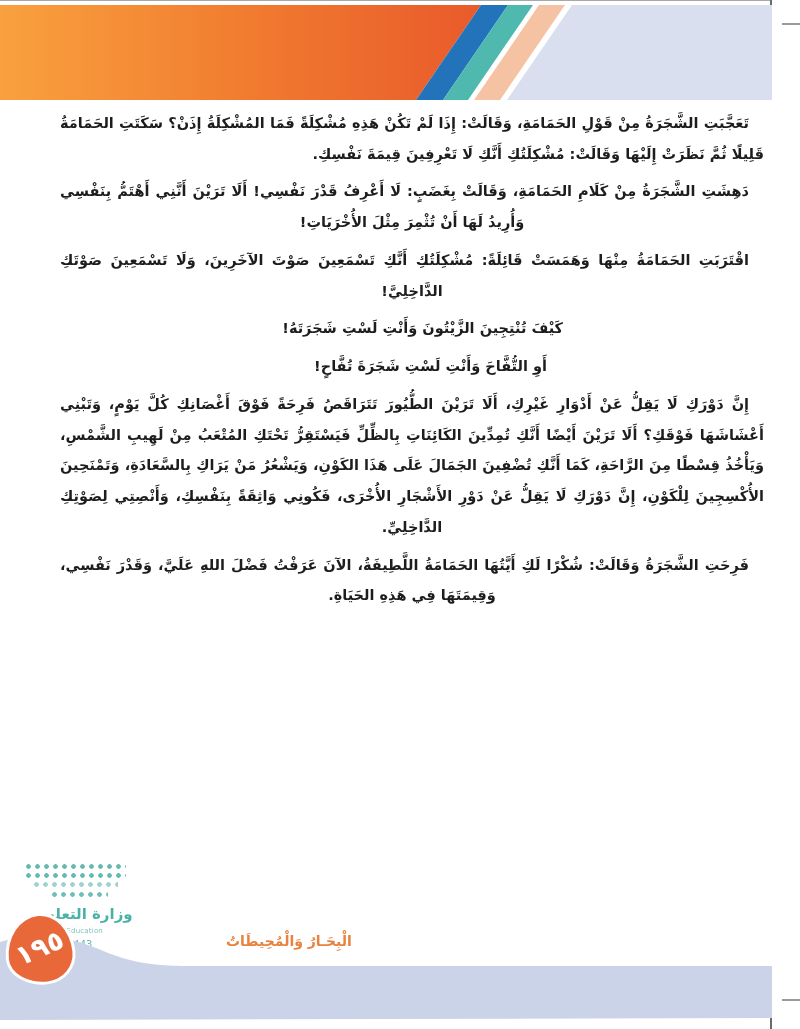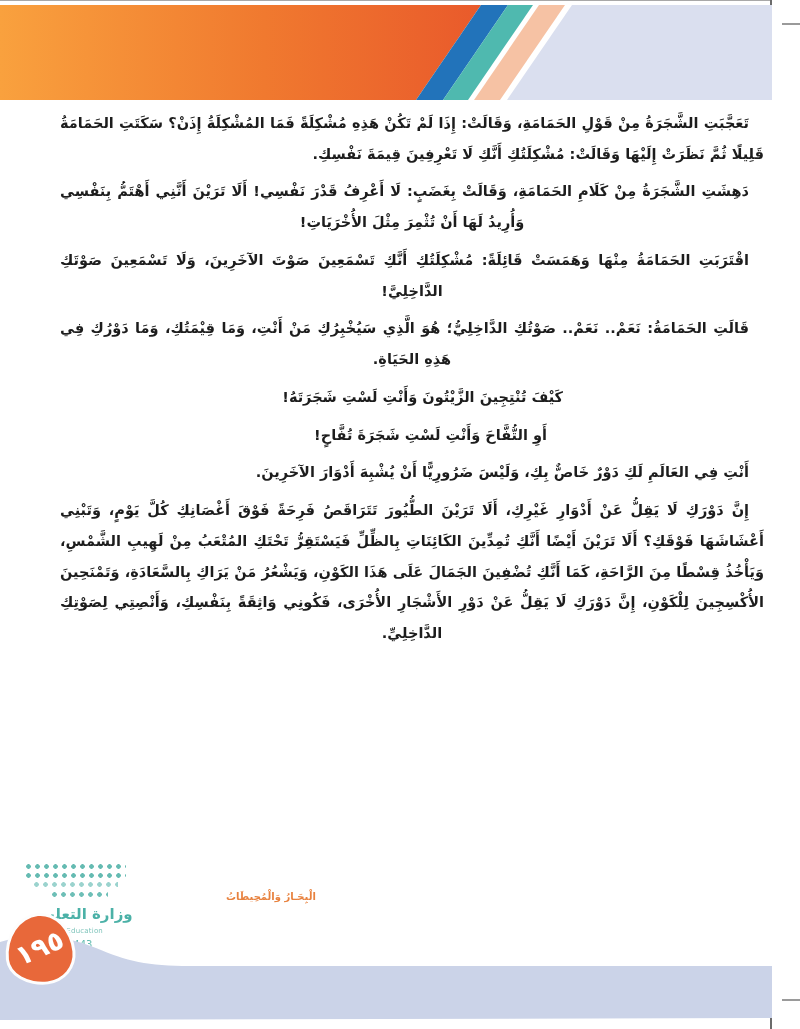--- a/index.html
+++ b/index.html
@@ -43,22 +43,22 @@
     font-size:10px;color:#64BCB1;}
   .badge{
     position:absolute;left:5px;top:913px;width:64px;height:66px;
     background:#E8683A;border:3px solid #fdfdfd;
     border-radius:52% 48% 44% 56% / 60% 58% 42% 40%;
     transform:rotate(-6deg);
     display:flex;align-items:center;justify-content:center;
   }
   .badge span{color:#ffffff;font-size:27px;font-weight:bold;transform:rotate(-17deg);margin-top:-4px;}
   .section-label{
-    position:absolute;left:226px;top:891px;direction:rtl;
-    font-size:10px;font-weight:bold;color:#E8823F;
+    position:absolute;left:226px;top:933px;direction:rtl;
+    font-size:14px;font-weight:bold;color:#E8823F;
   }
 </style>
 </head>
 <body>
 
 <div class="page">
 
   <div class="top-edge"></div>
   <div class="cropmark cm-top-v"></div>
   <div class="cropmark cm-top-h"></div>
@@ -77,25 +77,24 @@
     <polygon points="481,0 508,0 443,95 416,95" fill="#2273BA"></polygon>
     <polygon points="508,0 533,0 468,95 443,95" fill="#4FB9AF"></polygon>
     <polygon points="539,0 565,0 500,95 474,95" fill="#F6C2A4"></polygon>
     <polygon points="572,0 772,0 772,95 507,95" fill="#DADFEF"></polygon>
   </svg>
 
   <div class="story">
     <p>تَعَجَّبَتِ الشَّجَرَةُ مِنْ قَوْلِ الحَمَامَةِ، وَقَالَتْ: إِذَا لَمْ تَكُنْ هَذِهِ مُشْكِلَةً فَمَا المُشْكِلَةُ إِذَنْ؟ سَكَتَتِ الحَمَامَةُ قَلِيلًا ثُمَّ نَظَرَتْ إِلَيْهَا وَقَالَتْ: مُشْكِلَتُكِ أَنَّكِ لَا تَعْرِفِينَ قِيمَةَ نَفْسِكِ.</p>
     <p class="last-center">دَهِشَتِ الشَّجَرَةُ مِنْ كَلَامِ الحَمَامَةِ، وَقَالَتْ بِغَضَبٍ: لَا أَعْرِفُ قَدْرَ نَفْسِي! أَلَا تَرَيْنَ أَنَّنِي أَهْتَمُّ بِنَفْسِي وَأُرِيدُ لَهَا أَنْ تُثْمِرَ مِثْلَ الأُخْرَيَاتِ!</p>
     <p class="last-center">اقْتَرَبَتِ الحَمَامَةُ مِنْهَا وَهَمَسَتْ قَائِلَةً: مُشْكِلَتُكِ أَنَّكِ تَسْمَعِينَ صَوْتَ الآخَرِينَ، وَلَا تَسْمَعِينَ صَوْتَكِ الدَّاخِلِيَّ!</p>
-    <p class="last-center">قَالَتِ الحَمَامَةُ: نَعَمْ.. نَعَمْ.. صَوْتُكِ الدَّاخِلِيُّ؛ هُوَ الَّذِي سَيُخْبِرُكِ مَنْ أَنْتِ، وَمَا قِيْمَتُكِ، وَمَا دَوْرُكِ فِي هَذِهِ الحَيَاةِ.</p>
     <p class="deep1">كَيْفَ تُنْتِجِينَ الزَّيْتُونَ وَأَنْتِ لَسْتِ شَجَرَتَهُ!</p>
     <p class="deep2">أَوِ التُّفَّاحَ وَأَنْتِ لَسْتِ شَجَرَةَ تُفَّاحٍ!</p>
-    <p>أَنْتِ فِي العَالَمِ لَكِ دَوْرٌ خَاصٌّ بِكِ، وَلَيْسَ ضَرُورِيًّا أَنْ يُشْبِهَ أَدْوَارَ الآخَرِينَ.</p>
     <p class="last-center">إِنَّ دَوْرَكِ لَا يَقِلُّ عَنْ أَدْوَارِ غَيْرِكِ، أَلَا تَرَيْنَ الطُّيُورَ تَتَرَاقَصُ فَرِحَةً فَوْقَ أَغْصَانِكِ كُلَّ يَوْمٍ، وَتَبْنِي أَعْشَاشَهَا فَوْقَكِ؟ أَلَا تَرَيْنَ أَيْضًا أَنَّكِ تُمِدِّينَ الكَائِنَاتِ بِالظِّلِّ فَيَسْتَقِرُّ تَحْتَكِ المُتْعَبُ مِنْ لَهِيبِ الشَّمْسِ، وَيَأْخُذُ قِسْطًا مِنَ الرَّاحَةِ، كَمَا أَنَّكِ تُضْفِينَ الجَمَالَ عَلَى هَذَا الكَوْنِ، وَيَشْعُرُ مَنْ يَرَاكِ بِالسَّعَادَةِ، وَتَمْنَحِينَ الأُكْسِجِينَ لِلْكَوْنِ، إِنَّ دَوْرَكِ لَا يَقِلُّ عَنْ دَوْرِ الأَشْجَارِ الأُخْرَى، فَكُونِي وَاثِقَةً بِنَفْسِكِ، وَأَنْصِتِي لِصَوْتِكِ الدَّاخِلِيِّ.</p>
+    <p class="last-center">فَرِحَتِ الشَّجَرَةُ وَقَالَتْ: شُكْرًا لَكِ أَيَّتُهَا الحَمَامَةُ اللَّطِيفَةُ، الآنَ عَرَفْتُ فَضْلَ اللهِ عَلَيَّ، وَقَدْرَ نَفْسِي، وَقِيمَتَهَا فِي هَذِهِ الحَيَاةِ.</p>
   </div>
 
   <div class="dots">
     <div class="row r1"></div>
     <div class="row r2"></div>
     <div class="row r3"></div>
   </div>
   <div class="moe-ar">وزارة التعليم</div>
   <div class="moe-en">Ministry of Education</div>
   <div class="moe-years">2021 - 1443</div>

